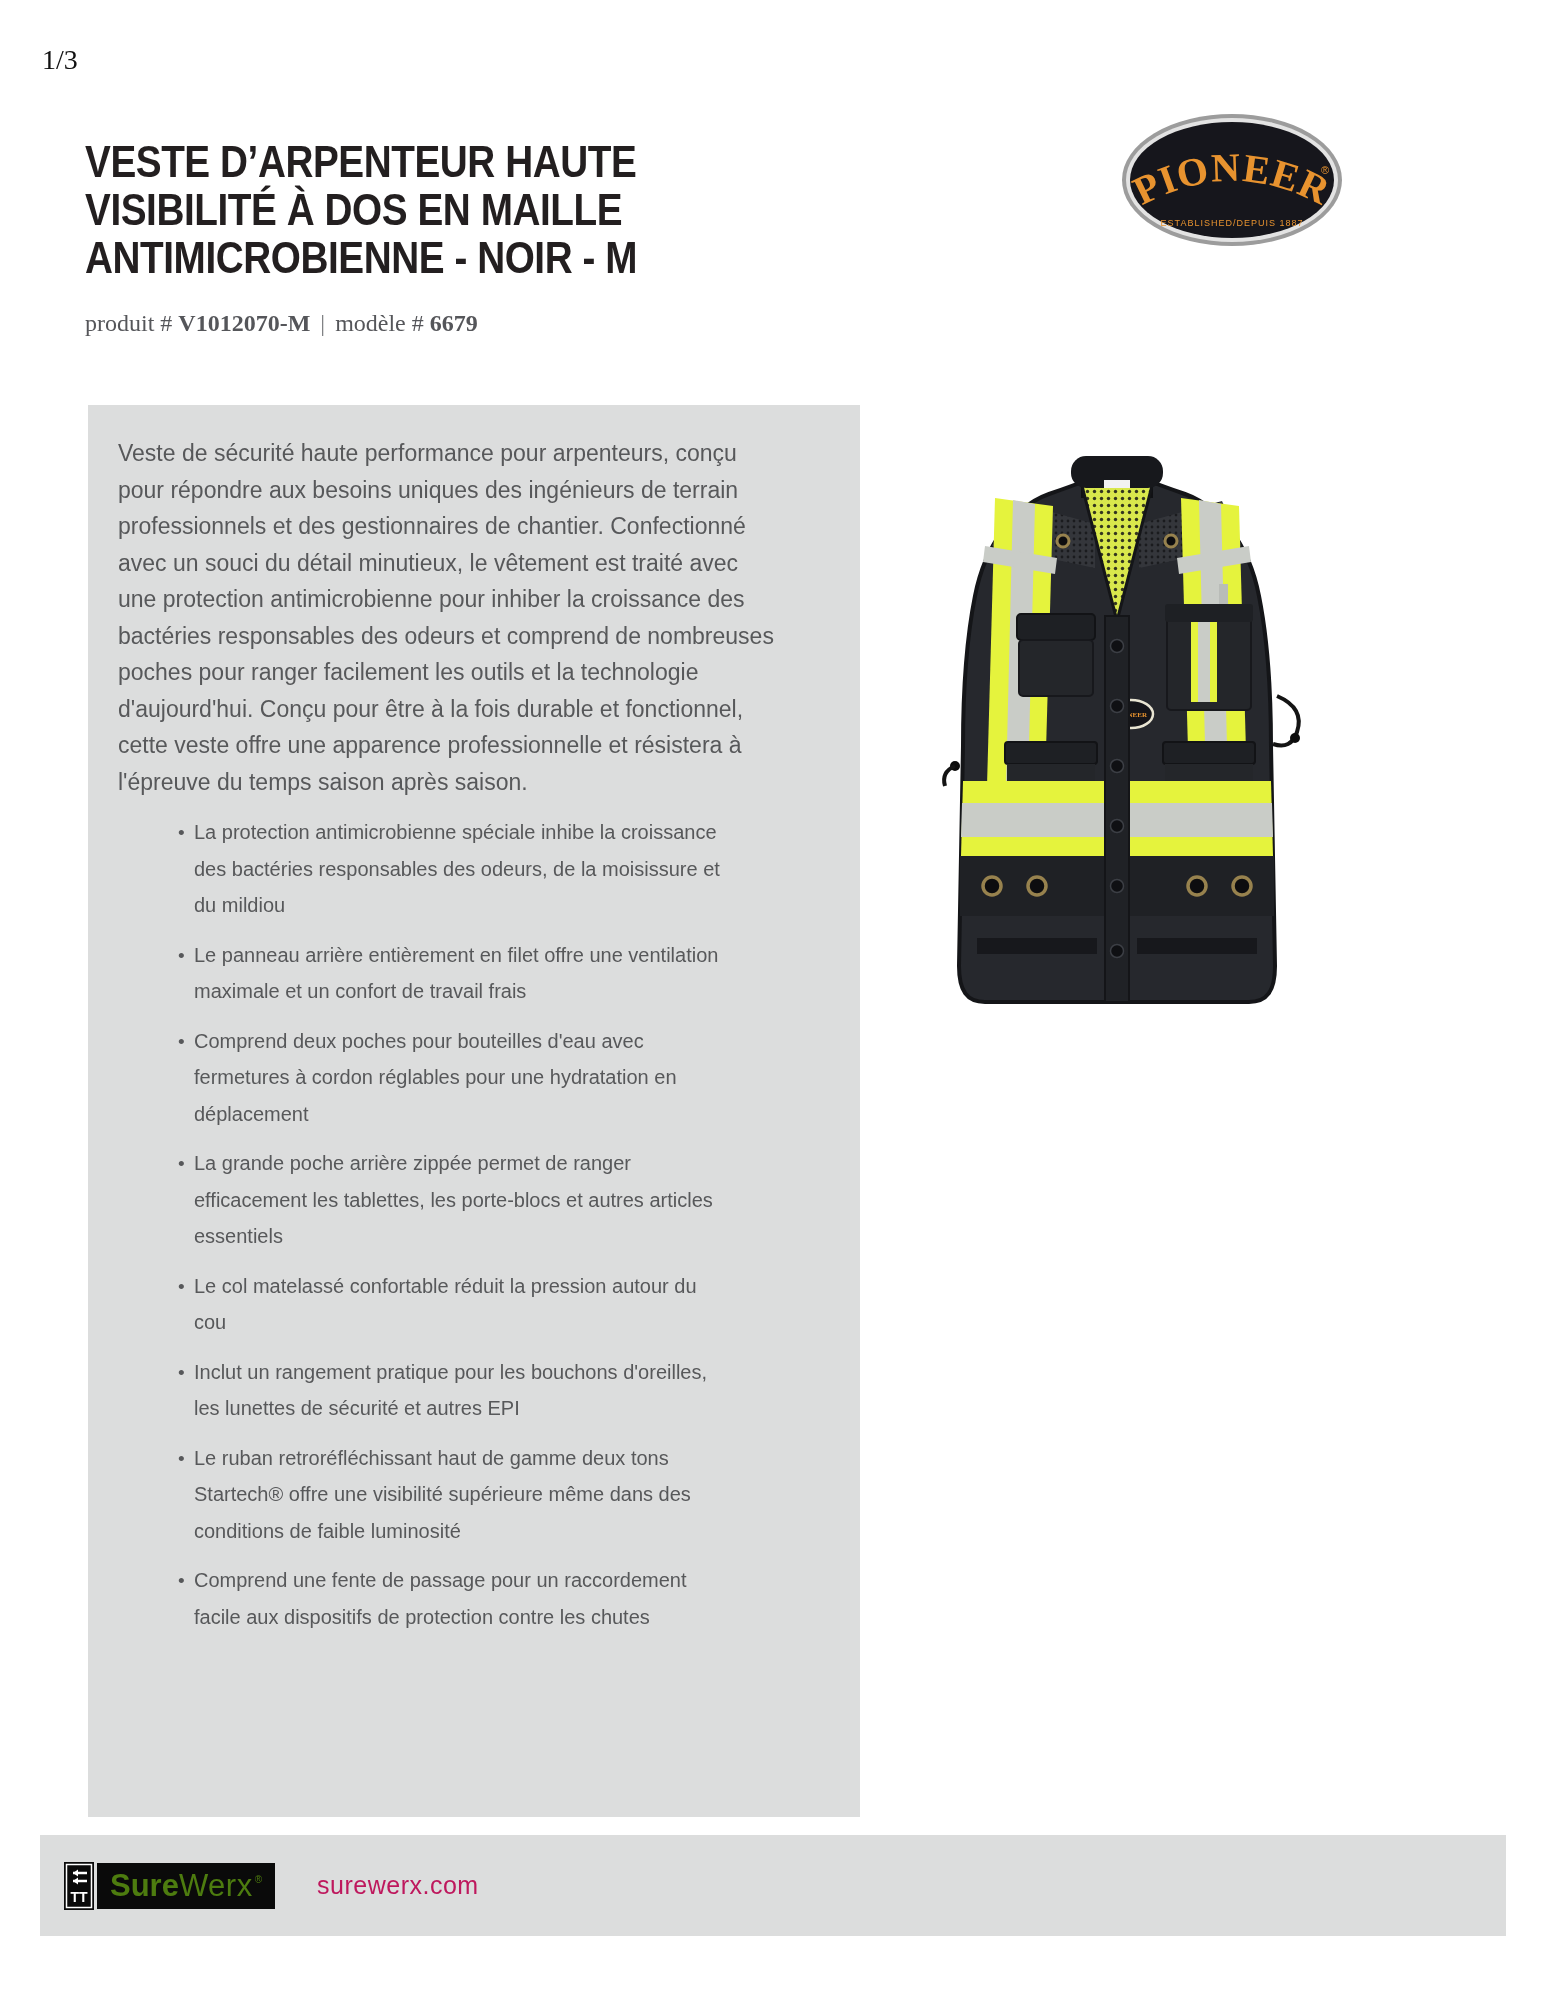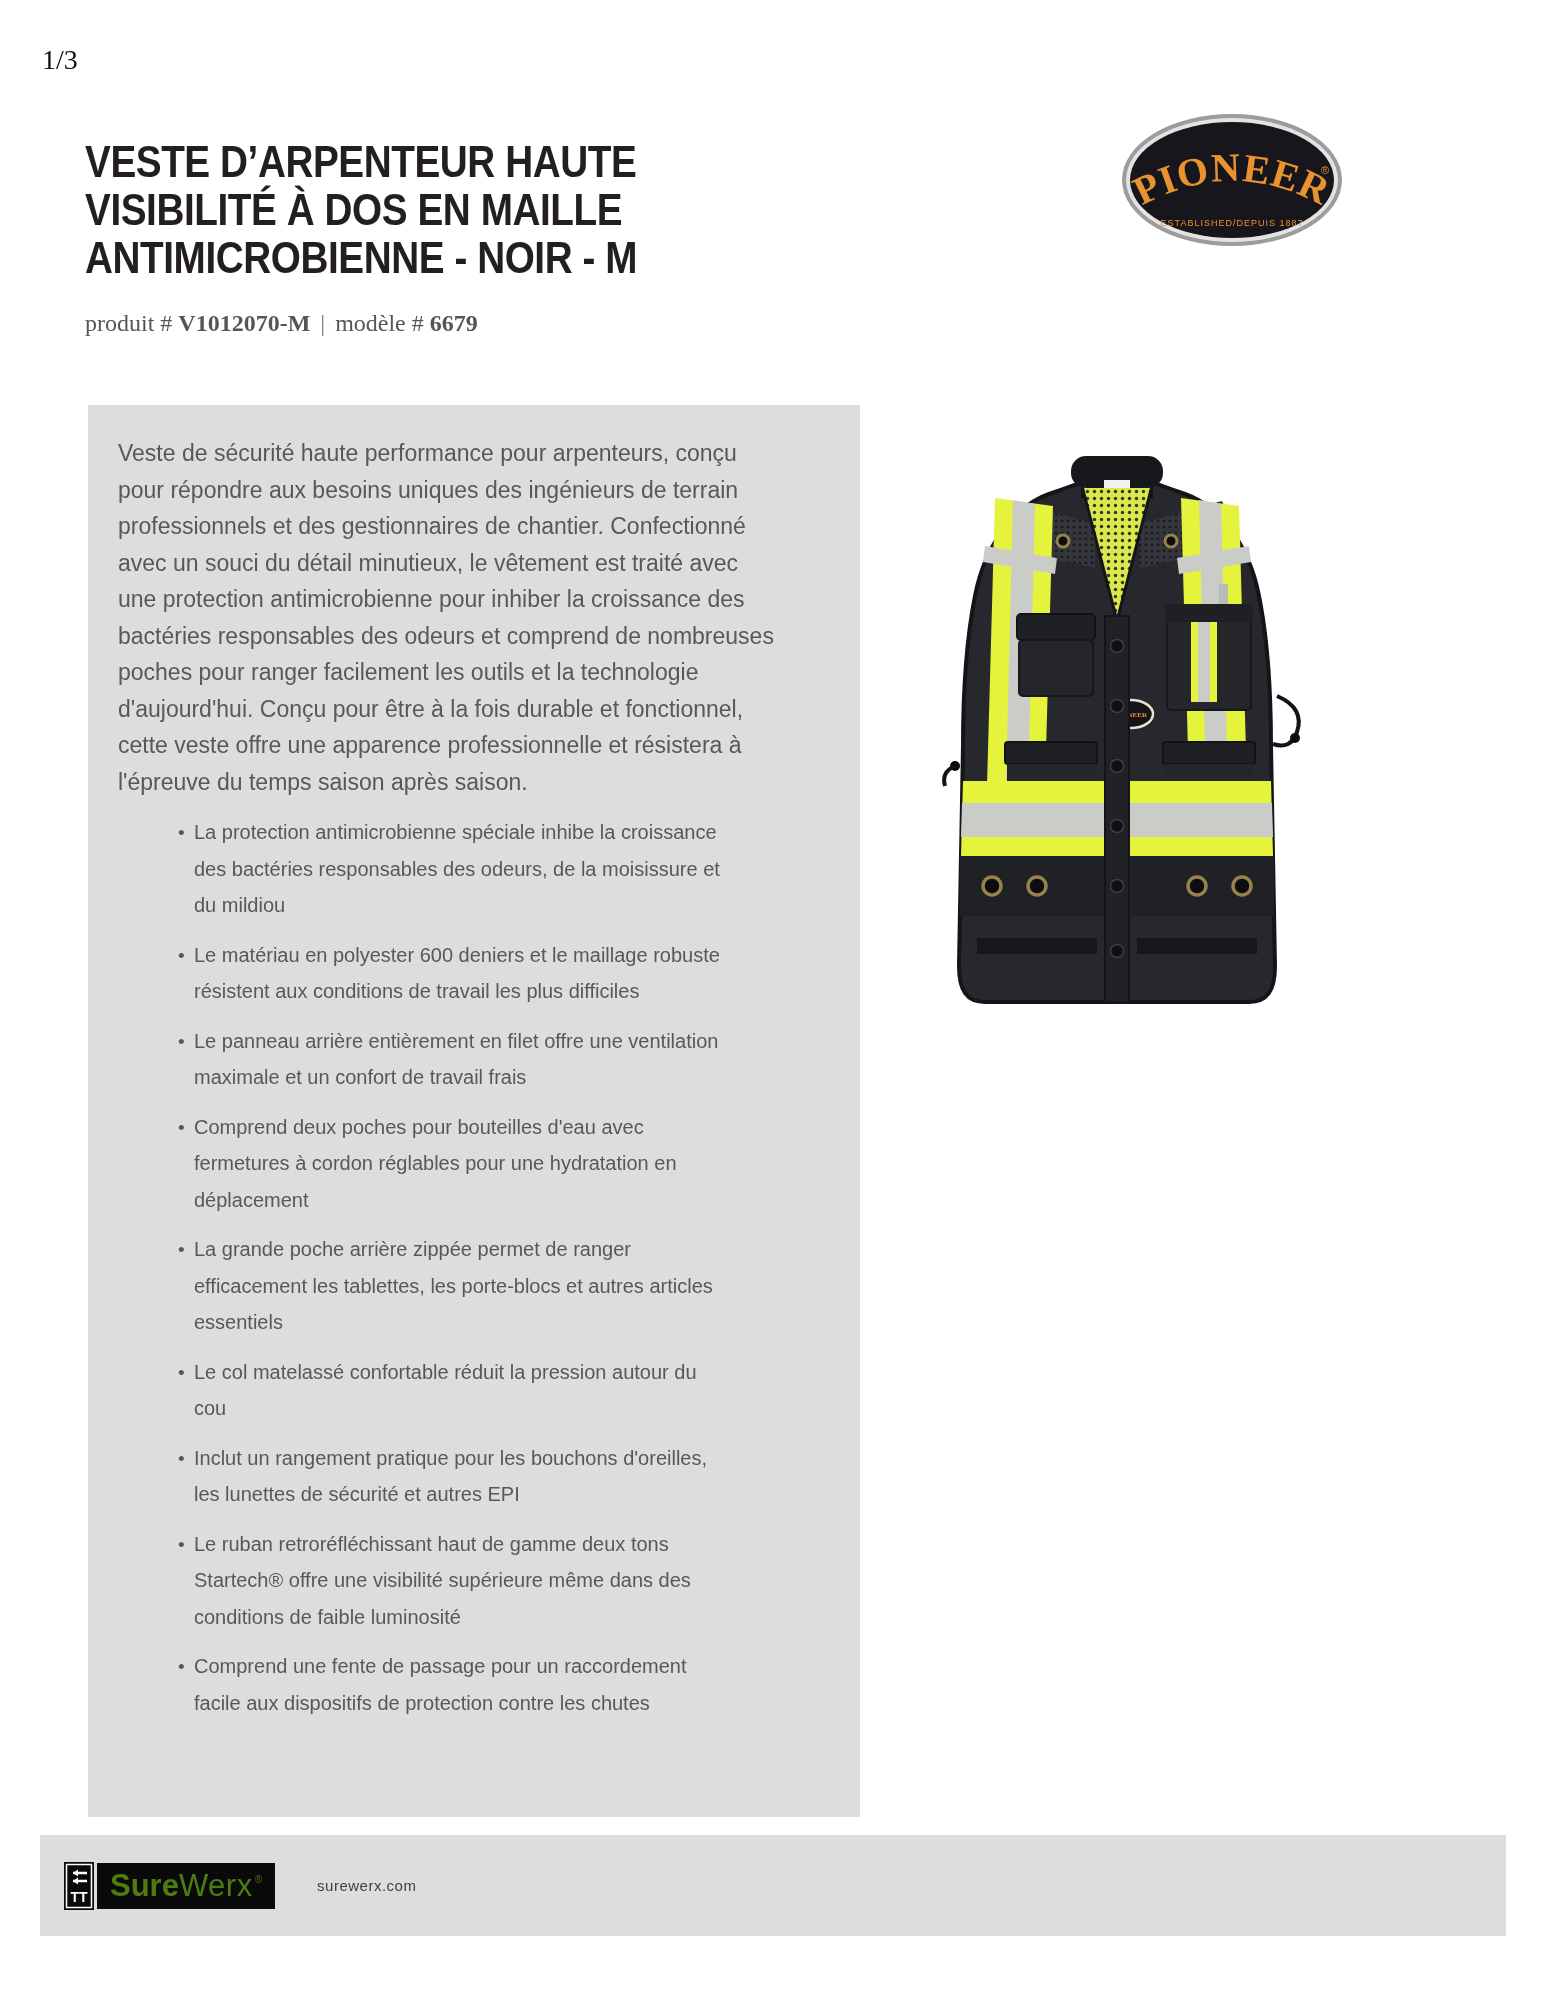--- a/index.html
+++ b/index.html
@@ -48,21 +48,21 @@
   }
   .sw-logo{display:flex;align-items:center;gap:3px;margin-left:24px;}
   .sw-text{
     background:#0a0a0a;height:46px;display:flex;align-items:flex-start;
     padding:0 13px;color:#4d7c0f;align-items:center;
   }
   .sw-text .sure{font-weight:700;font-size:31px;}
   .sw-text .werx{font-weight:400;font-size:31px;letter-spacing:.5px;text-align:right;}
   .sw-text .reg{font-size:10px;margin-top:-12px;margin-left:2px;}
   .website{
-    margin-left:42px;font-size:15px;color:#404040;letter-spacing:.5px;
+    margin-left:42px;font-size:25px;color:#be185d;letter-spacing:.5px;
   }
 </style>
 </head>
 <body>
 
 <div class="page-indicator">1/3</div>
 
 <div class="title-block">
   <div>VESTE D’ARPENTEUR HAUTE</div>
   <div>VISIBILITÉ À DOS EN MAILLE</div>
@@ -86,21 +86,20 @@
     </text>
     <text x="201" y="62" font-size="11" fill="#e8932f">®</text>
     <text x="112" y="114" text-anchor="middle" font-size="9" fill="#e8932f" letter-spacing="1">ESTABLISHED/DEPUIS 1887</text>
   </svg>
 </div>
 
 <div class="desc-box">
   <p>Veste de sécurité haute performance pour arpenteurs, conçu pour répondre aux besoins uniques des ingénieurs de terrain professionnels et des gestionnaires de chantier. Confectionné avec un souci du détail minutieux, le vêtement est traité avec une protection antimicrobienne pour inhiber la croissance des bactéries responsables des odeurs et comprend de nombreuses poches pour ranger facilement les outils et la technologie d'aujourd'hui. Conçu pour être à la fois durable et fonctionnel, cette veste offre une apparence professionnelle et résistera à l'épreuve du temps saison après saison.</p>
   <ul class="features">
       <li><span>La protection antimicrobienne spéciale inhibe la croissance des bactéries responsables des odeurs, de la moisissure et du mildiou</span></li>
-      <li><span>Le matériau en polyester 600 deniers et le maillage robuste résistent aux conditions de travail les plus difficiles</span></li>
       <li><span>Le panneau arrière entièrement en filet offre une ventilation maximale et un confort de travail frais</span></li>
       <li><span>Comprend deux poches pour bouteilles d'eau avec fermetures à cordon réglables pour une hydratation en déplacement</span></li>
       <li><span>La grande poche arrière zippée permet de ranger efficacement les tablettes, les porte-blocs et autres articles essentiels</span></li>
       <li><span>Le col matelassé confortable réduit la pression autour du cou</span></li>
       <li><span>Inclut un rangement pratique pour les bouchons d'oreilles, les lunettes de sécurité et autres EPI</span></li>
       <li><span>Le ruban retroréfléchissant haut de gamme deux tons Startech® offre une visibilité supérieure même dans des conditions de faible luminosité</span></li>
       <li><span>Comprend une fente de passage pour un raccordement facile aux dispositifs de protection contre les chutes</span></li>
     </ul>
 </div>
 

